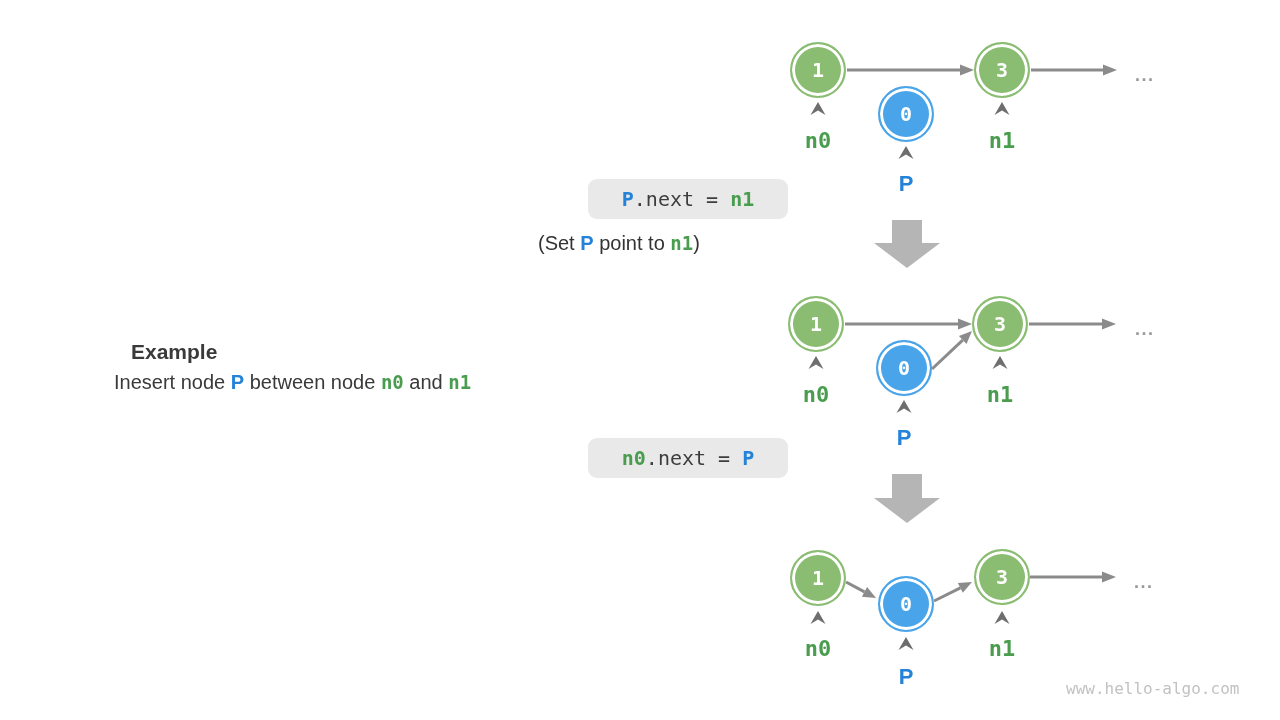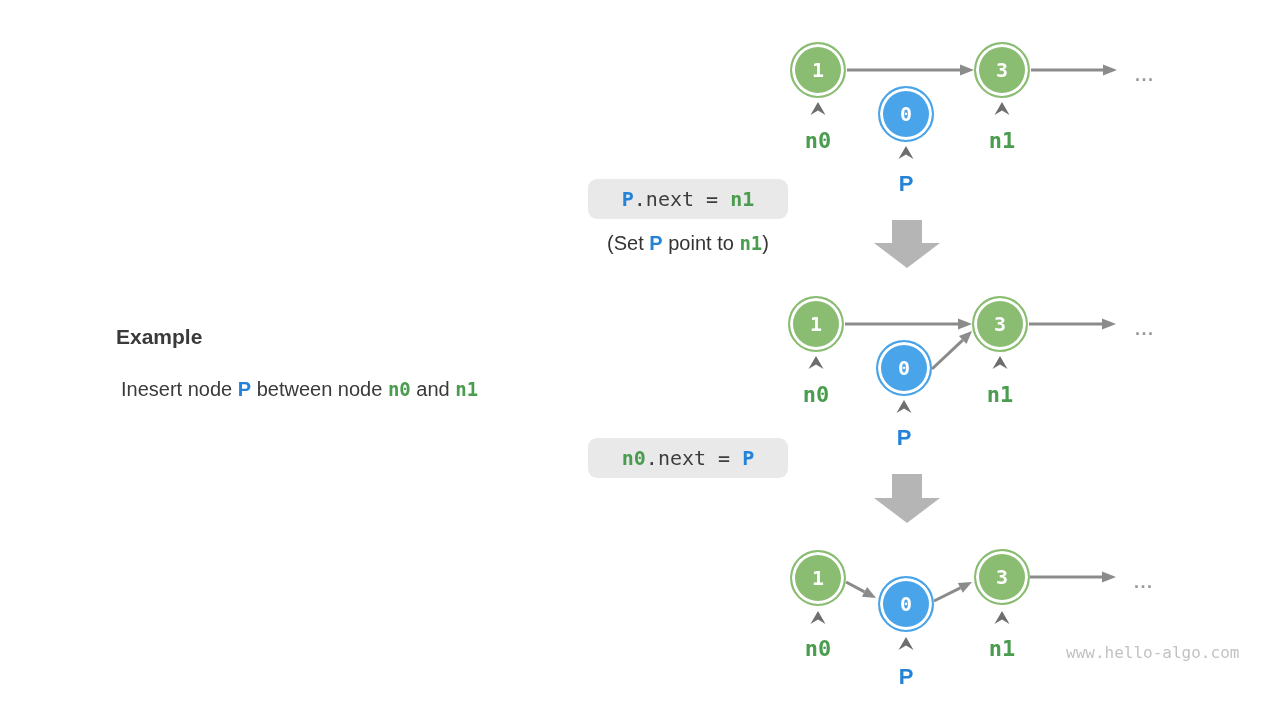--- a/index.html
+++ b/index.html
@@ -21,34 +21,34 @@
   .nlabel.blue{color:#2483d8;font-family:"Liberation Sans",sans-serif;}
 
   
   .codebox{position:absolute;width:200px;height:40px;background:#e9e9e9;border-radius:9px;
            display:flex;align-items:center;justify-content:center;white-space:pre;
            font-family:"DejaVu Sans Mono",monospace;font-size:20px;color:#3d3d3d;}
   .tok-blue{color:#2483d8;font-weight:700;}
   .tok-green{color:#4a9d4e;font-weight:700;}
 
   
-  .caption{position:absolute;width:300px;text-align:center;white-space:pre;
+  .caption{position:absolute;width:300px;white-space:pre;
            font-family:"Liberation Sans",sans-serif;font-size:20px;color:#333333;line-height:26px;}
   .caption .ref-blue{color:#2483d8;font-weight:700;}
   .caption .ref-green{color:#4a9d4e;font-weight:700;font-family:"DejaVu Sans Mono",monospace;font-size:19px;}
 
   
-  .ex-heading{position:absolute;left:115px;top:322px;margin:1px;
+  .ex-heading{position:absolute;left:115px;top:322px;margin:16px;
               font-size:21px;font-weight:700;color:#3a3a3a;line-height:27px;}
-  .ex-sentence{position:absolute;left:114px;top:369px;margin:7px;white-space:pre;
+  .ex-sentence{position:absolute;left:114px;top:369px;margin:0;white-space:pre;
                font-size:20px;color:#3a3a3a;line-height:26px;}
   .ex-sentence .ref-blue{color:#2483d8;font-weight:700;}
   .ex-sentence .ref-green{color:#4a9d4e;font-weight:700;font-family:"DejaVu Sans Mono",monospace;font-size:19px;}
 
-  .watermark{position:absolute;left:1066px;top:643px;
+  .watermark{position:absolute;left:1066px;top:679px;
              font-family:"DejaVu Sans Mono",monospace;font-size:16px;color:#c2c2c2;letter-spacing:0px;}
 </style>
 </head>
 <body>
 
 <div id="canvas">
 
   <svg id="overlay" viewBox="0 0 1280 720">
 
     <line x1="847" y1="70" x2="961" y2="70" stroke="#8b8b8b" stroke-width="3"></line>

